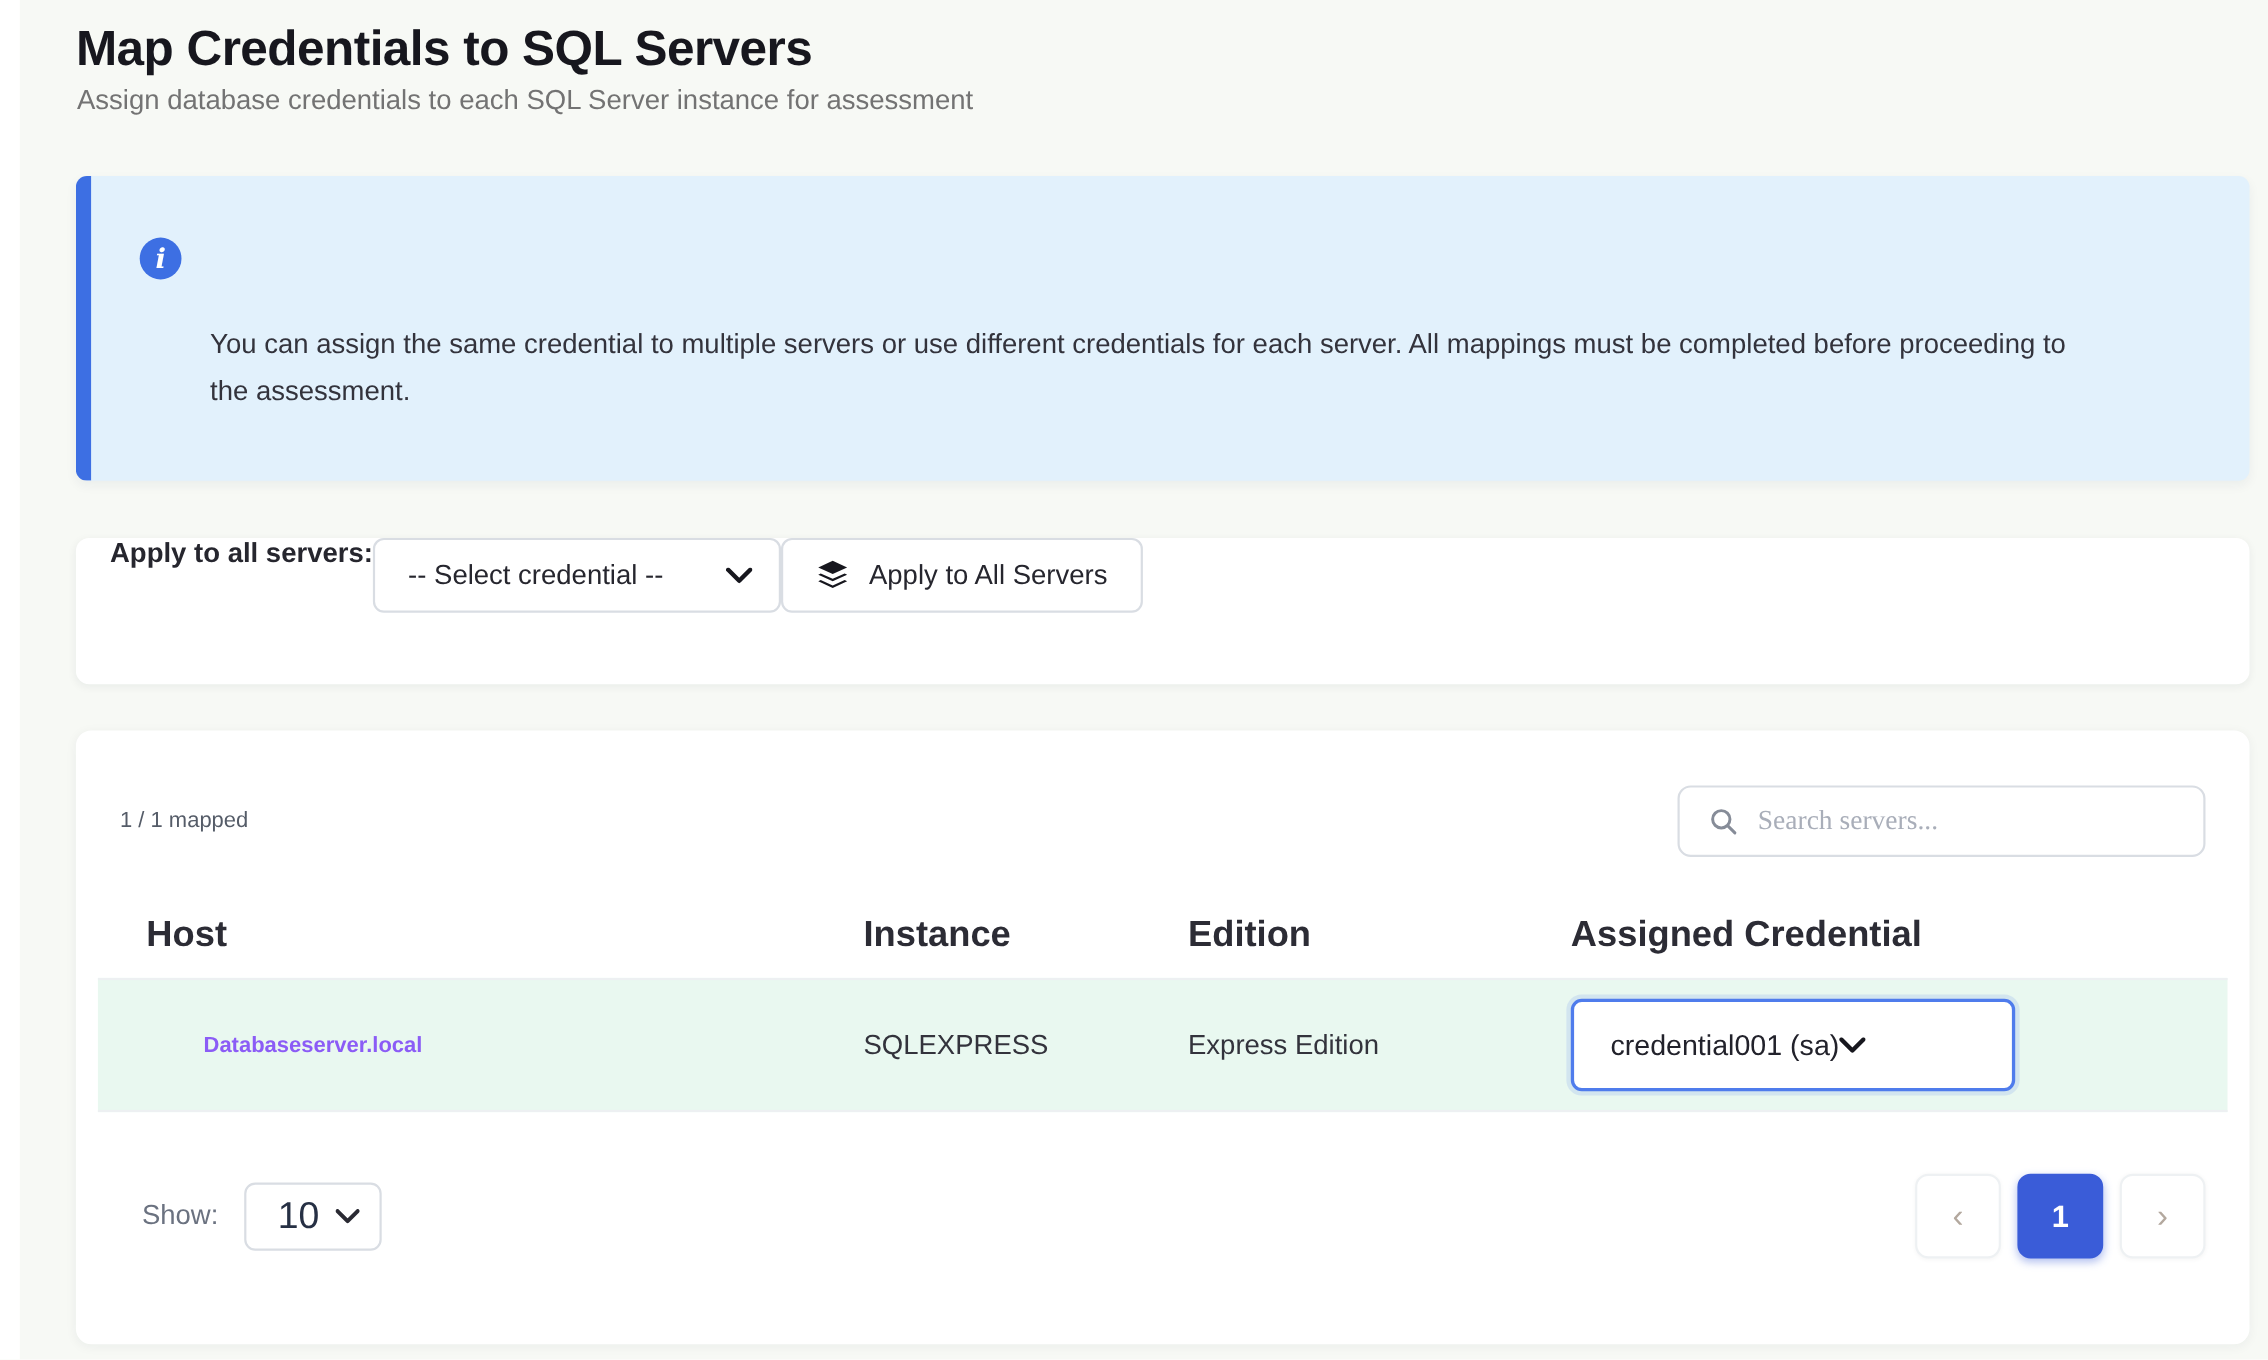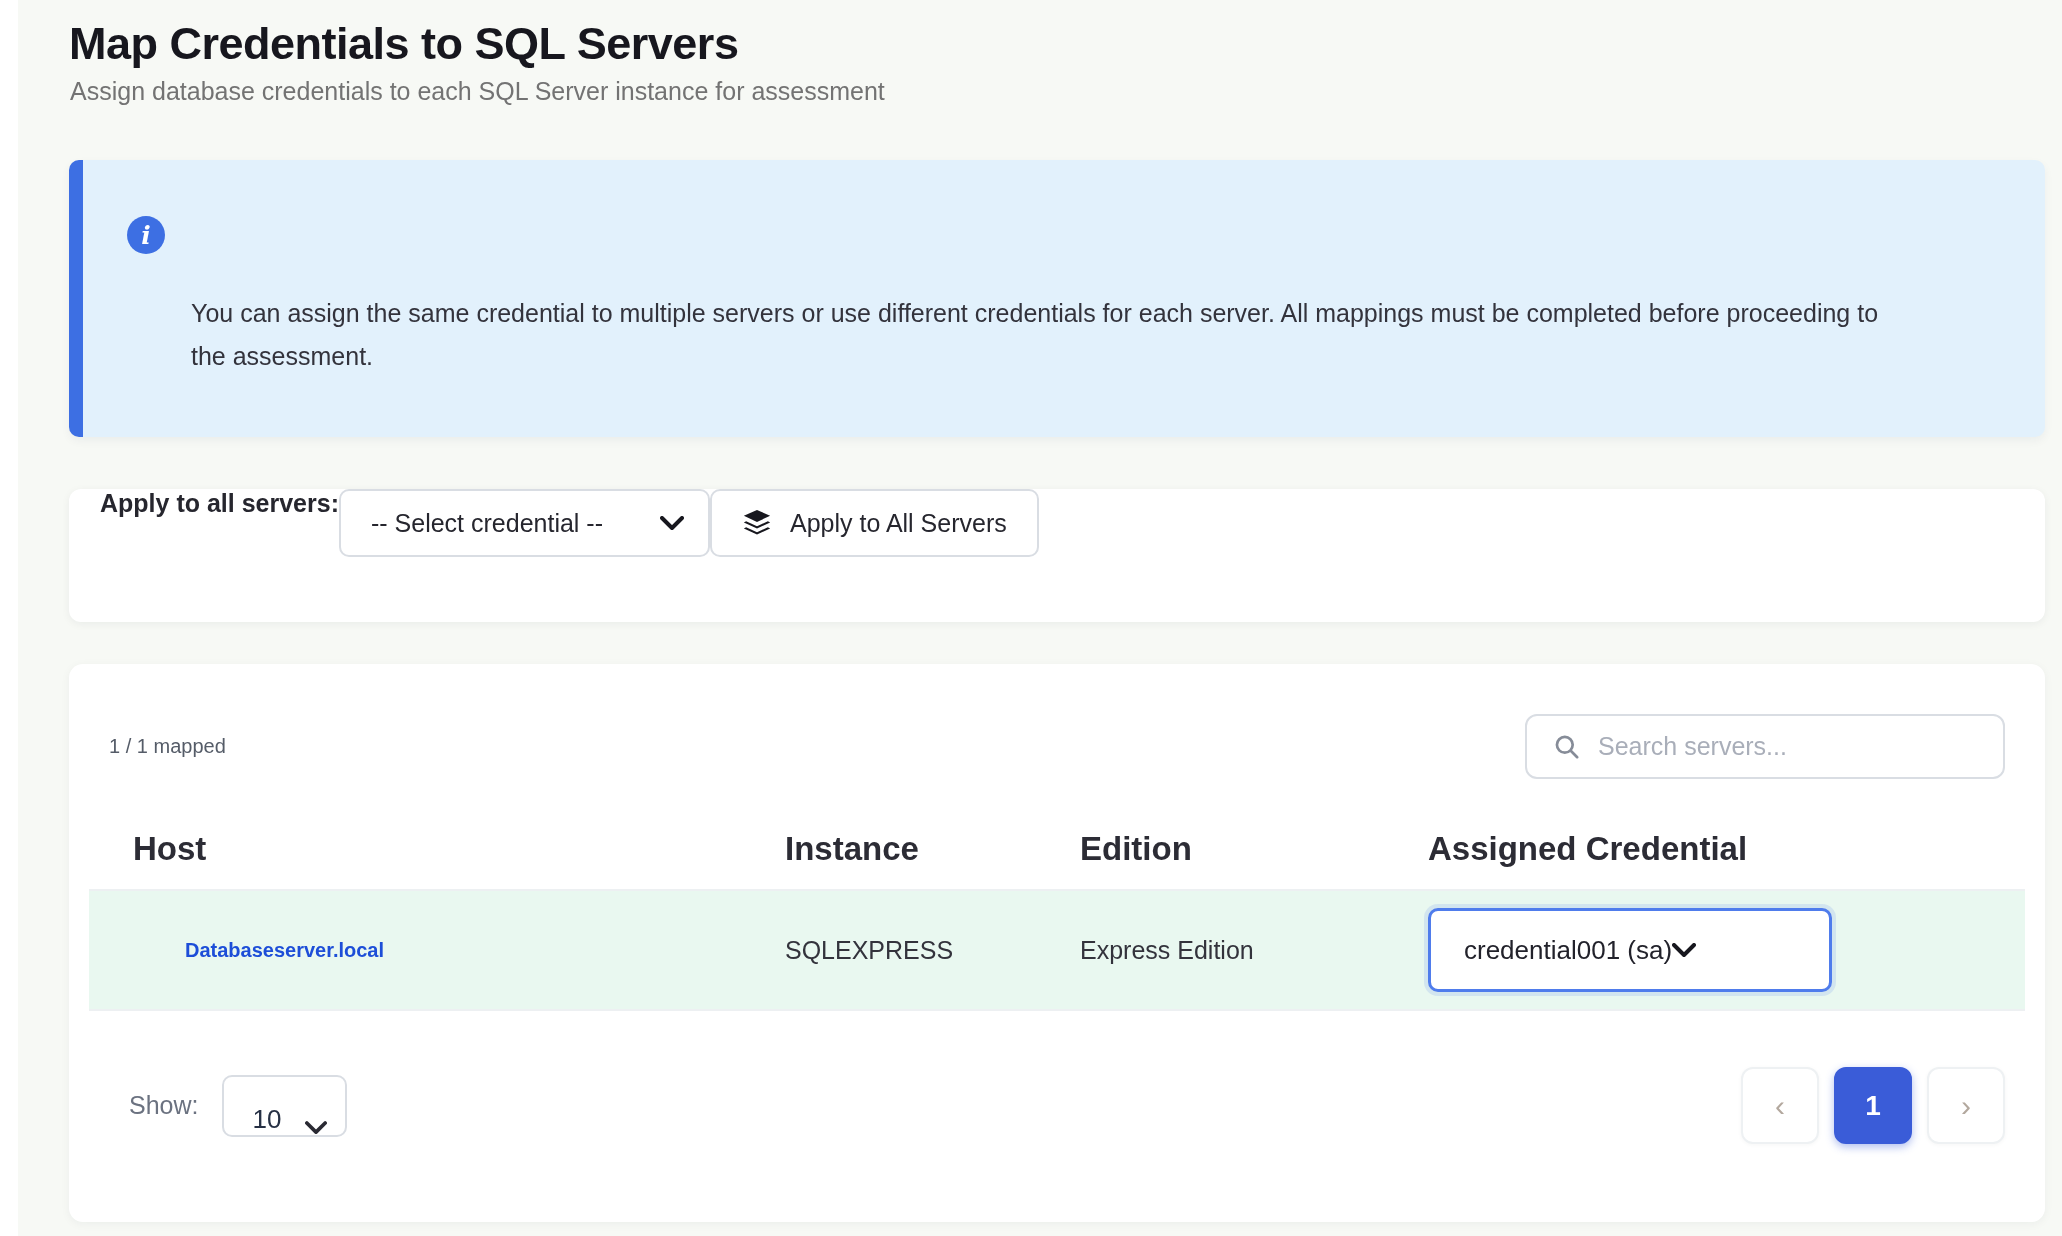--- a/index.html
+++ b/index.html
@@ -58,48 +58,48 @@
     box-shadow:0 2px 10px rgba(25,39,52,0.05); padding:50px 20px 0;
   }
   .panel-top { margin:0 20px; height:65px; display:flex; align-items:center; justify-content:space-between; }
   .mapped-count { font-size:20px; color:#555c68; }
   .search-box {
     width:480px; height:65px; border:2px solid #d9dde3; border-radius:12px; background:#fff;
     display:flex; align-items:center; gap:16px; padding:0 20px 0 26px;
   }
   .search-box input {
     flex:1; border:0; outline:0; background:transparent;
-    font-size:25px; color:#4d7c0f; font-family:Liberation Sans, sans-serif;
+    font-size:25px; color:#4d7c0f; font-family:Liberation Serif, serif;
   }
   .search-box input::placeholder { color:#a9aeb9; }
 
   .thead, .trow { display:grid; grid-template-columns:696px 295px 348px 1fr; align-items:center; }
   .thead { margin-top:30px; height:80px; font-size:33px; font-weight:700; color:#2c2c35; }
   .thead .c1 { padding-left:44px; }
   .trow {
     height:122px; background:#e9f8f0;
     border-top:2px solid #edf0f2; border-bottom:2px solid #edf0f2;
     font-size:25px; color:#33333c;
   }
-  .trow .c1 { padding-left:96px; font-size:20px; font-weight:700; color:#1d4ed8; }
+  .trow .c1 { padding-left:96px; font-size:20px; font-weight:700; color:#8b5cf6; }
   .row-select {
     width:404px; height:84px; background:#fff;
     border:3px solid #4f7cec; border-radius:10px;
     box-shadow:0 0 0 4px rgba(79,124,236,0.15);
     display:flex; align-items:center; 
     padding:0 22px 0 33px; font-size:26px; color:#22222b; cursor:pointer;
   }
 
   .panel-foot { margin:56px 20px 0; display:flex; align-items:center; justify-content:space-between; }
   .show-group { display:flex; align-items:center; gap:24px; margin-left:20px; }
   .show-label { font-size:25px; color:#6b7280; }
   .pagesize {
     width:125px; height:62px; border:2px solid #d9dde3; border-radius:10px; background:#fff;
-    display:flex; align-items:flex-end; justify-content:space-between;
-    padding:0 18px 0 28px; font-size:26px; color:#263044; cursor:pointer;
+    display:flex; align-items:center; justify-content:space-between;
+    padding:0 18px 0 28px; font-size:34px; color:#263044; cursor:pointer;
   }
   .pager { display:flex; gap:15px; }
   .pg-btn {
     width:78px; height:77px; border-radius:12px; border:2px solid #eef1f3; background:#fff;
     box-shadow:0 1px 4px rgba(0,0,0,0.04);
     display:flex; align-items:center; justify-content:center;
     font-size:30px; color:#b3a89e; font-family:inherit; cursor:pointer;
   }
   .pg-btn.active {
     background:#3a5cd8; border-color:#3a5cd8; color:#fff;

